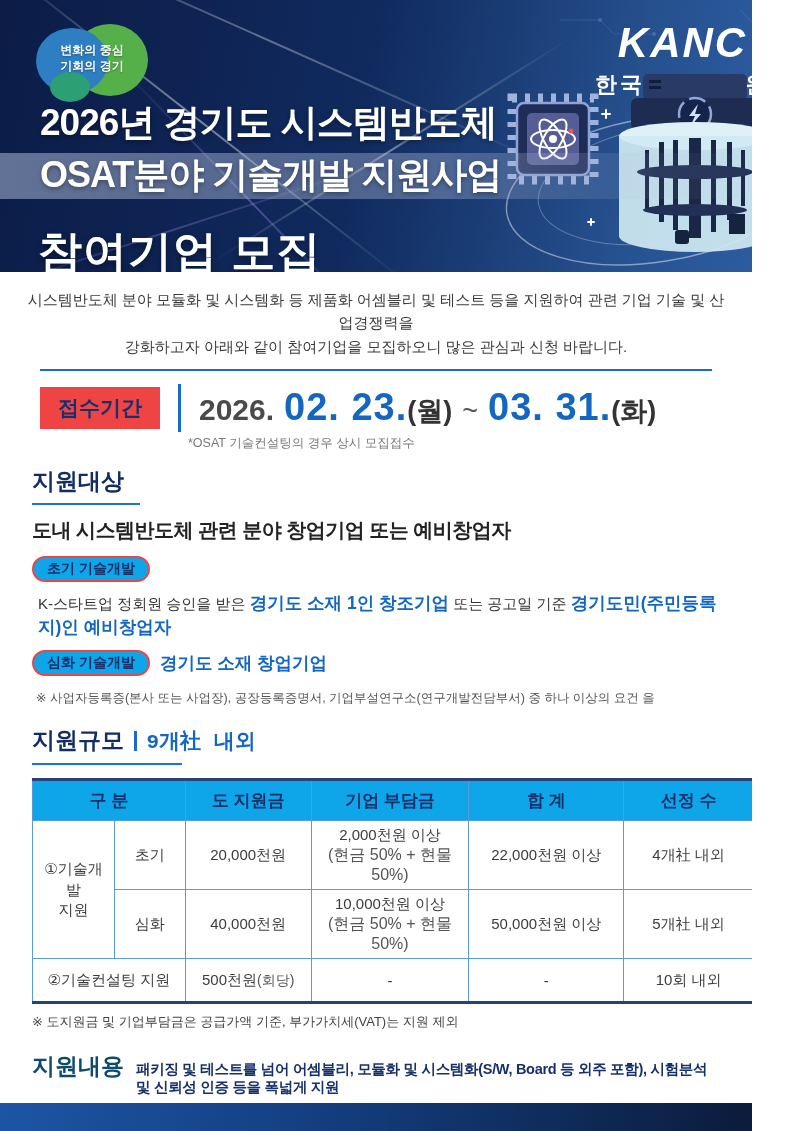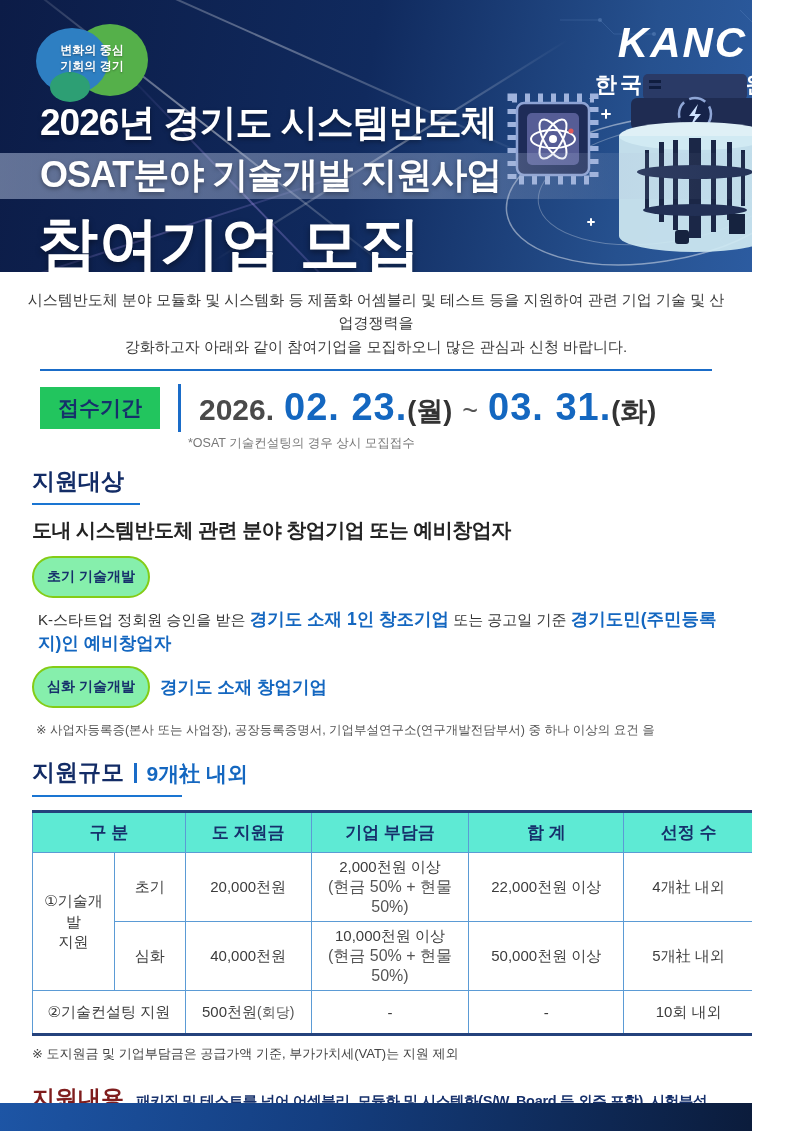--- a/index.html
+++ b/index.html
@@ -28,77 +28,77 @@
 
   .logo-wrap { position:absolute; right:30px; top:22px; text-align:center; color:#fff; }
   .logo-kanc { font-size:42px; font-weight:bold; font-style:italic; letter-spacing:2px; line-height:1; }
   .logo-org { font-size:22px; font-weight:bold; letter-spacing:3px; margin-top:6px; }
 
   .title-wrap { position:absolute; left:0; top:98px; width:100%; z-index:3; }
   .title-1 { margin-left:40px; color:#fff; font-size:37px; font-weight:bold; letter-spacing:-1px; text-shadow:0 2px 4px rgba(0,0,0,.35); }
   .title-2-band { margin-top:5px; height:46px; line-height:44px; padding-left:40px;
     background:linear-gradient(90deg, rgba(170,184,214,.55) 0%, rgba(170,184,214,.38) 55%, rgba(170,184,214,.08) 82%, transparent 100%); }
   .title-2 { color:#fff; font-size:36px; font-weight:bold; letter-spacing:-1px; text-shadow:0 2px 4px rgba(0,0,0,.35); }
-  .title-3 { margin:6px 0 0 38px; color:#fff; font-size:60px; font-weight:bold; letter-spacing:1px; text-shadow:0 3px 6px rgba(0,0,0,.4); }
+  .title-3 { margin:24px 0 0 38px; color:#fff; font-size:44px; font-weight:bold; letter-spacing:1px; text-shadow:0 3px 6px rgba(0,0,0,.4); }
 
   .illu { position:absolute; right:0; bottom:0; z-index:2; }
 
   
   .intro { margin:16px 24px 0; text-align:center; font-size:15px; font-weight:500; color:#3a3a3a; line-height:1.55; }
   .hr-blue { margin:11px 40px 0; border-top:2px solid #1a6cc8; }
 
   
   .period-row { margin:13px 40px 0; display:flex; align-items:center; }
-  .period-label { background:#22c55e; color:#16306b; font-weight:bold; font-size:21px; padding:7px 18px; }
+  .period-label { background:#ef4444; color:#16306b; font-weight:bold; font-size:21px; padding:7px 18px; }
   .period-divider { width:3px; height:48px; background:#1a6cc8; margin:0 18px; }
   .period-date { display:flex; align-items:baseline; }
   .pd-year { font-size:30px; color:#4a4a4a; font-weight:600; margin-right:10px; }
   .pd-big { font-size:38px; color:#1467c0; font-weight:bold; letter-spacing:1px; }
   .pd-paren { font-size:27px; color:#333; font-weight:600; }
   .pd-tilde { font-size:27px; color:#555; margin:0 10px; }
   .period-note { margin:3px 0 0 188px; font-size:12.5px; color:#777; }
 
   
   .section { margin:0 32px; }
   .sec-h { display:inline-block; font-size:23px; font-weight:bold; color:#132c66; border-bottom:2.5px solid #1a75d2; padding:0 16px 6px 0; }
-  .pill { display:inline-block; border:2px solid #84cc16; border-radius:999px; background:#86efac;
-    color:#16306b; font-weight:bold; font-size:14px; padding:10px 13px; white-space:nowrap; }
+  .pill { display:inline-block; border:2px solid #ef4444; border-radius:999px; background:#0ea5e9;
+    color:#16306b; font-weight:bold; font-size:14px; padding:2px 13px; white-space:nowrap; }
 
   
   .target { margin-top:14px; }
   .target-headline { margin-top:12px; font-size:20px; font-weight:bold; color:#222; letter-spacing:-0.5px; }
   .target-early-pill { margin-top:12px; }
   .target-early-text { margin:9px 0 0 6px; font-size:15px; color:#333; font-weight:500; }
   .blue-strong { color:#1467c0; font-weight:bold; font-size:17.5px; }
   .target-deep { margin-top:11px; display:flex; align-items:center; }
   .target-deep .blue-strong { margin-left:10px; }
   .small-note { margin:13px 0 0 4px; font-size:12.5px; color:#555; line-height:1.55; font-weight:500; }
   .small-note .indent { padding-left:15px; display:block; }
 
   
   .scale { margin-top:17px; }
-  .scale-head { display:flex; align-items:flex-end; }
+  .scale-head { display:flex; align-items:center;font-family:Liberation Mono, monospace; }
   .scale-h-main { font-size:23px; font-weight:bold; color:#132c66; }
   .scale-sep { width:2.5px; height:20px; background:#1a6cc8; margin:0 10px; align-self:center; }
   .scale-h-sub { font-size:21px; font-weight:bold; color:#1467c0; }
   .scale-underline { width:150px; border-top:2.5px solid #1a75d2; margin-top:7px; }
   table.grant { border-collapse:collapse; width:722px; margin-top:13px;
     border-top:3px solid #24427c; border-bottom:3px solid #24427c; }
   table.grant th, table.grant td { border:1px solid #5b9bd5; text-align:center; vertical-align:middle; }
-  table.grant th { background:#5eead4; color:#16306b; font-size:17px; font-weight:bold; padding:8px 4px; }
+  table.grant th { background:#0ea5e9; color:#16306b; font-size:17px; font-weight:bold; padding:8px 4px; }
   table.grant td { font-size:15px; color:#3c3c3c; font-weight:500; padding:5px 4px; height:44px; }
   td.group-cell { font-size:15px; line-height:1.35; }
   .cell-sub { display:block; font-size:16px; color:#555; margin-top:0; }
   .inline-sub { font-size:14px; color:#555; }
   .table-note { margin-top:9px; font-size:13px; color:#444; font-weight:500; }
 
   
   .content { margin-top:20px; }
   .content-head { display:flex; align-items:baseline; }
-  .content-h { font-size:23px; font-weight:bold; color:#7f1d1d; white-space:nowrap; }
+  .content-h { font-size:23px; font-weight:bold; color:#0c4a6e; white-space:nowrap; }
   .content-desc { margin-left:12px; font-size:14.5px; font-weight:bold; color:#16306b; line-height:1.25; letter-spacing:-0.3px; }
   .content-hr { border-top:2px solid #1a6cc8; margin-top:7px; }
   .content-item { display:flex; align-items:center; margin-top:13px; }
   .content-item .pill { min-width:104px; text-align:center; flex-shrink:0; }
   .content-item-text { margin-left:11px; font-size:15.3px; color:#333; font-weight:500; letter-spacing:-0.4px; }
 
   
   .footer { position:absolute; left:0; bottom:0; width:800px; height:28px;
     background:linear-gradient(100deg,#1d55a5 0%, #143e80 40%, #0a1834 100%); }
 </style>

